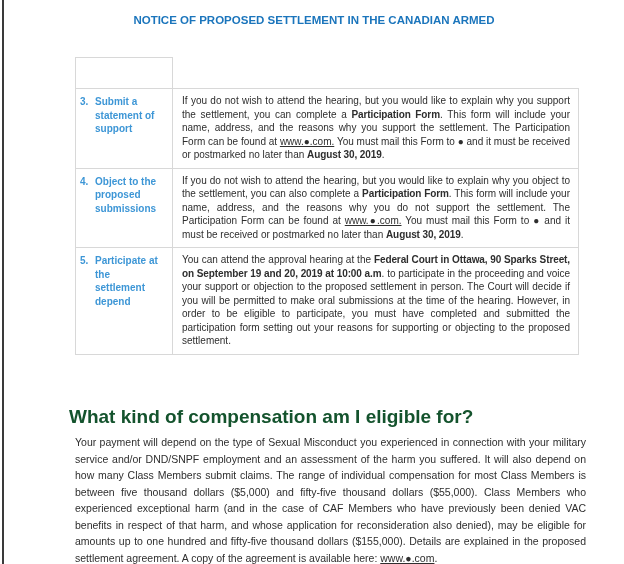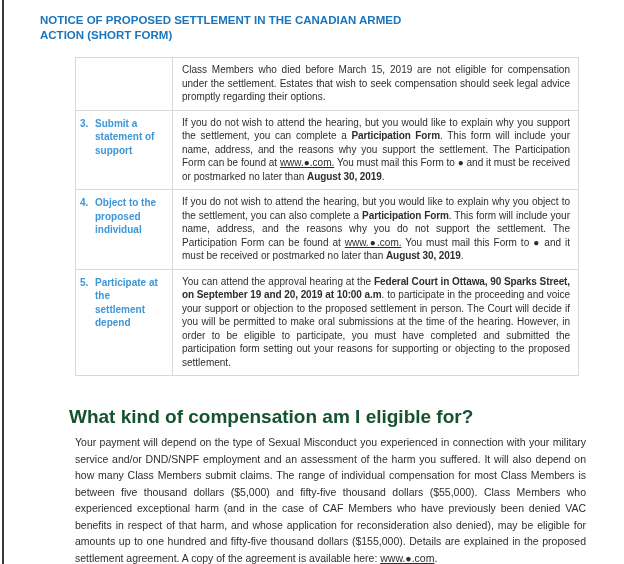--- a/index.html
+++ b/index.html
@@ -14,20 +14,21 @@
   }
   .scan-edge {
     position: absolute;
     left: 2px; top: 0;
     width: 2px; height: 564px;
     background: #3a3a3a;
   }
   .doc-title {
     position: absolute;
     top: 13px; left: 40px; right: 36px;
+    text-align: center;
     color: #1b75bc;
     font-weight: bold;
     font-size: 11.5px;
     line-height: 15px;
     letter-spacing: 0;
   }
   .notice-table {
     position: absolute;
     left: 75px; top: 57px;
     width: 503px;
@@ -91,42 +92,40 @@
 </style>
 </head>
 <body>
 
 <div class="page">
 
   <div class="scan-edge"></div>
 
   <div class="doc-title">
     <div>NOTICE OF PROPOSED SETTLEMENT IN THE CANADIAN ARMED</div>
-    <div>ACTION (SHORT FORM)</div>
   </div>
 
   <div class="notice-table">
 
     <div class="t-row">
       <div class="t-cell label-cell">
         <span class="row-num"></span><span class="row-label"></span>
       </div>
-      <div class="t-cell text-cell"><span>Class Members who died before March 15, 2019 are not eligible for compensation under the settlement. Estates that wish to seek compensation should seek legal advice promptly regarding their options.</span></div>
     </div>
 
     <div class="t-row">
       <div class="t-cell label-cell">
         <span class="row-num">3.</span><span class="row-label">Submit a statement of support</span>
       </div>
       <div class="t-cell text-cell"><span>If you do not wish to attend the hearing, but you would like to explain why you support the settlement, you can complete a </span><span class="seg-bold">Participation Form</span><span>. This form will include your name, address, and the reasons why you support the settlement. The Participation Form can be found at </span><span class="seg-underline">www.●.com.</span><span> You must mail this Form to ● and it must be received or postmarked no later than </span><span class="seg-bold">August 30, 2019</span><span>.</span></div>
     </div>
 
     <div class="t-row">
       <div class="t-cell label-cell">
-        <span class="row-num">4.</span><span class="row-label">Object to the proposed individual</span>
+        <span class="row-num">4.</span><span class="row-label">Object to the proposed submissions</span>
       </div>
       <div class="t-cell text-cell"><span>If you do not wish to attend the hearing, but you would like to explain why you object to the settlement, you can also complete a </span><span class="seg-bold">Participation Form</span><span>. This form will include your name, address, and the reasons why you do not support the settlement. The Participation Form can be found at </span><span class="seg-underline">www.●.com.</span><span> You must mail this Form to ● and it must be received or postmarked no later than </span><span class="seg-bold">August 30, 2019</span><span>.</span></div>
     </div>
 
     <div class="t-row">
       <div class="t-cell label-cell">
         <span class="row-num">5.</span><span class="row-label">Participate at the settlement depend</span>
       </div>
       <div class="t-cell text-cell"><span>You can attend the approval hearing at the </span><span class="seg-bold">Federal Court in Ottawa, 90 Sparks Street, on September 19 and 20, 2019 at 10:00 a.m</span><span>. to participate in the proceeding and voice your support or objection to the proposed settlement in person. The Court will decide if you will be permitted to make oral submissions at the time of the hearing. However, in order to be eligible to participate, you must have completed and submitted the participation form setting out your reasons for supporting or objecting to the proposed settlement.</span></div>
     </div>

